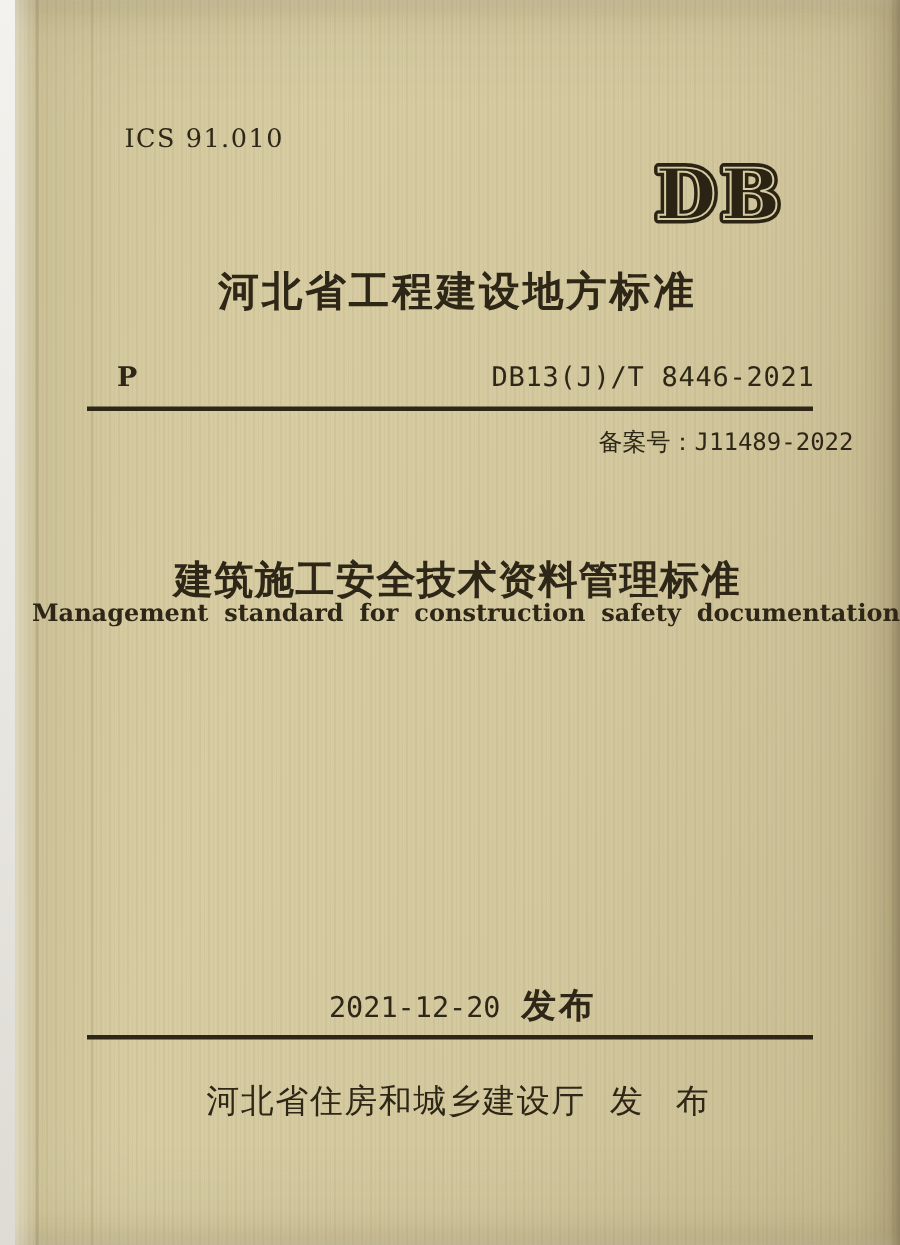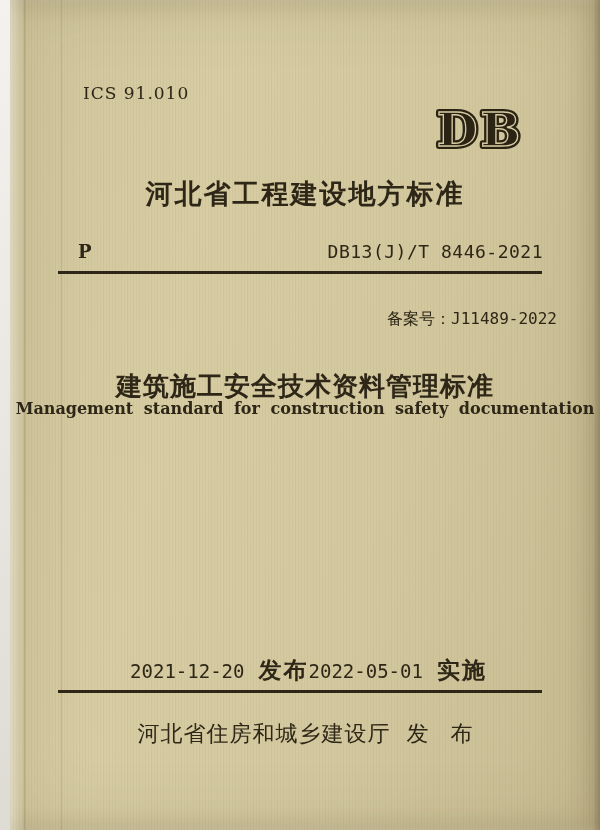--- a/index.html
+++ b/index.html
@@ -112,42 +112,41 @@
     background: #2e2616;
   }
   .rule.top-rule { top: 271px; }
   .rule.bottom-rule { top: 690px; }
 
   .record-number {
     position: absolute;
     left: 0; top: 285px;
     width: 100%;
     box-sizing: border-box;
-    padding-right: 43px;
+    padding-right: 31px;
     text-align: right;
     font-family: "DejaVu Sans Mono", "Liberation Mono", monospace;
     font-size: 16px;
-    margin-top: 24px;
   }
 
   .main-title-cn {
     position: absolute;
     left: 0; top: 369px;
     width: 100%;
     text-align: center;
     font-family: "DejaVu Serif", "Liberation Serif", serif;
     font-size: 26px;
     font-weight: bold;
     letter-spacing: 1px;
   }
   .main-title-en {
     position: absolute;
     left: 0; top: 399px;
     width: 100%;
-    text-align: center;
+    text-align: right;
     font-family: "DejaVu Serif", "Liberation Serif", serif;
     font-size: 16px;
     font-weight: bold;
     word-spacing: 5px;
   }
 
   .dates-row {
     position: absolute;
     left: 0; top: 655px;
     width: 100%;
@@ -211,24 +210,20 @@
     <div class="record-number">备案号：J11489-2022</div>
 
     <div class="main-title-cn">建筑施工安全技术资料管理标准</div>
     <div class="main-title-en">Management standard for construction safety documentation</div>
 
     <div class="dates-row">
       <span class="date-group">
         <span class="date-value">2021-12-20</span>
         <span class="date-label">发布</span>
       </span>
-      <span class="date-group">
-        <span class="date-value">2022-05-01</span>
-        <span class="date-label">实施</span>
-      </span>
     </div>
 
     <div class="rule bottom-rule"></div>
 
     <div class="publisher-row">
       <span>河北省住房和城乡建设厅</span>
       <span class="publisher-action">发　布</span>
     </div>
 
   </div>

